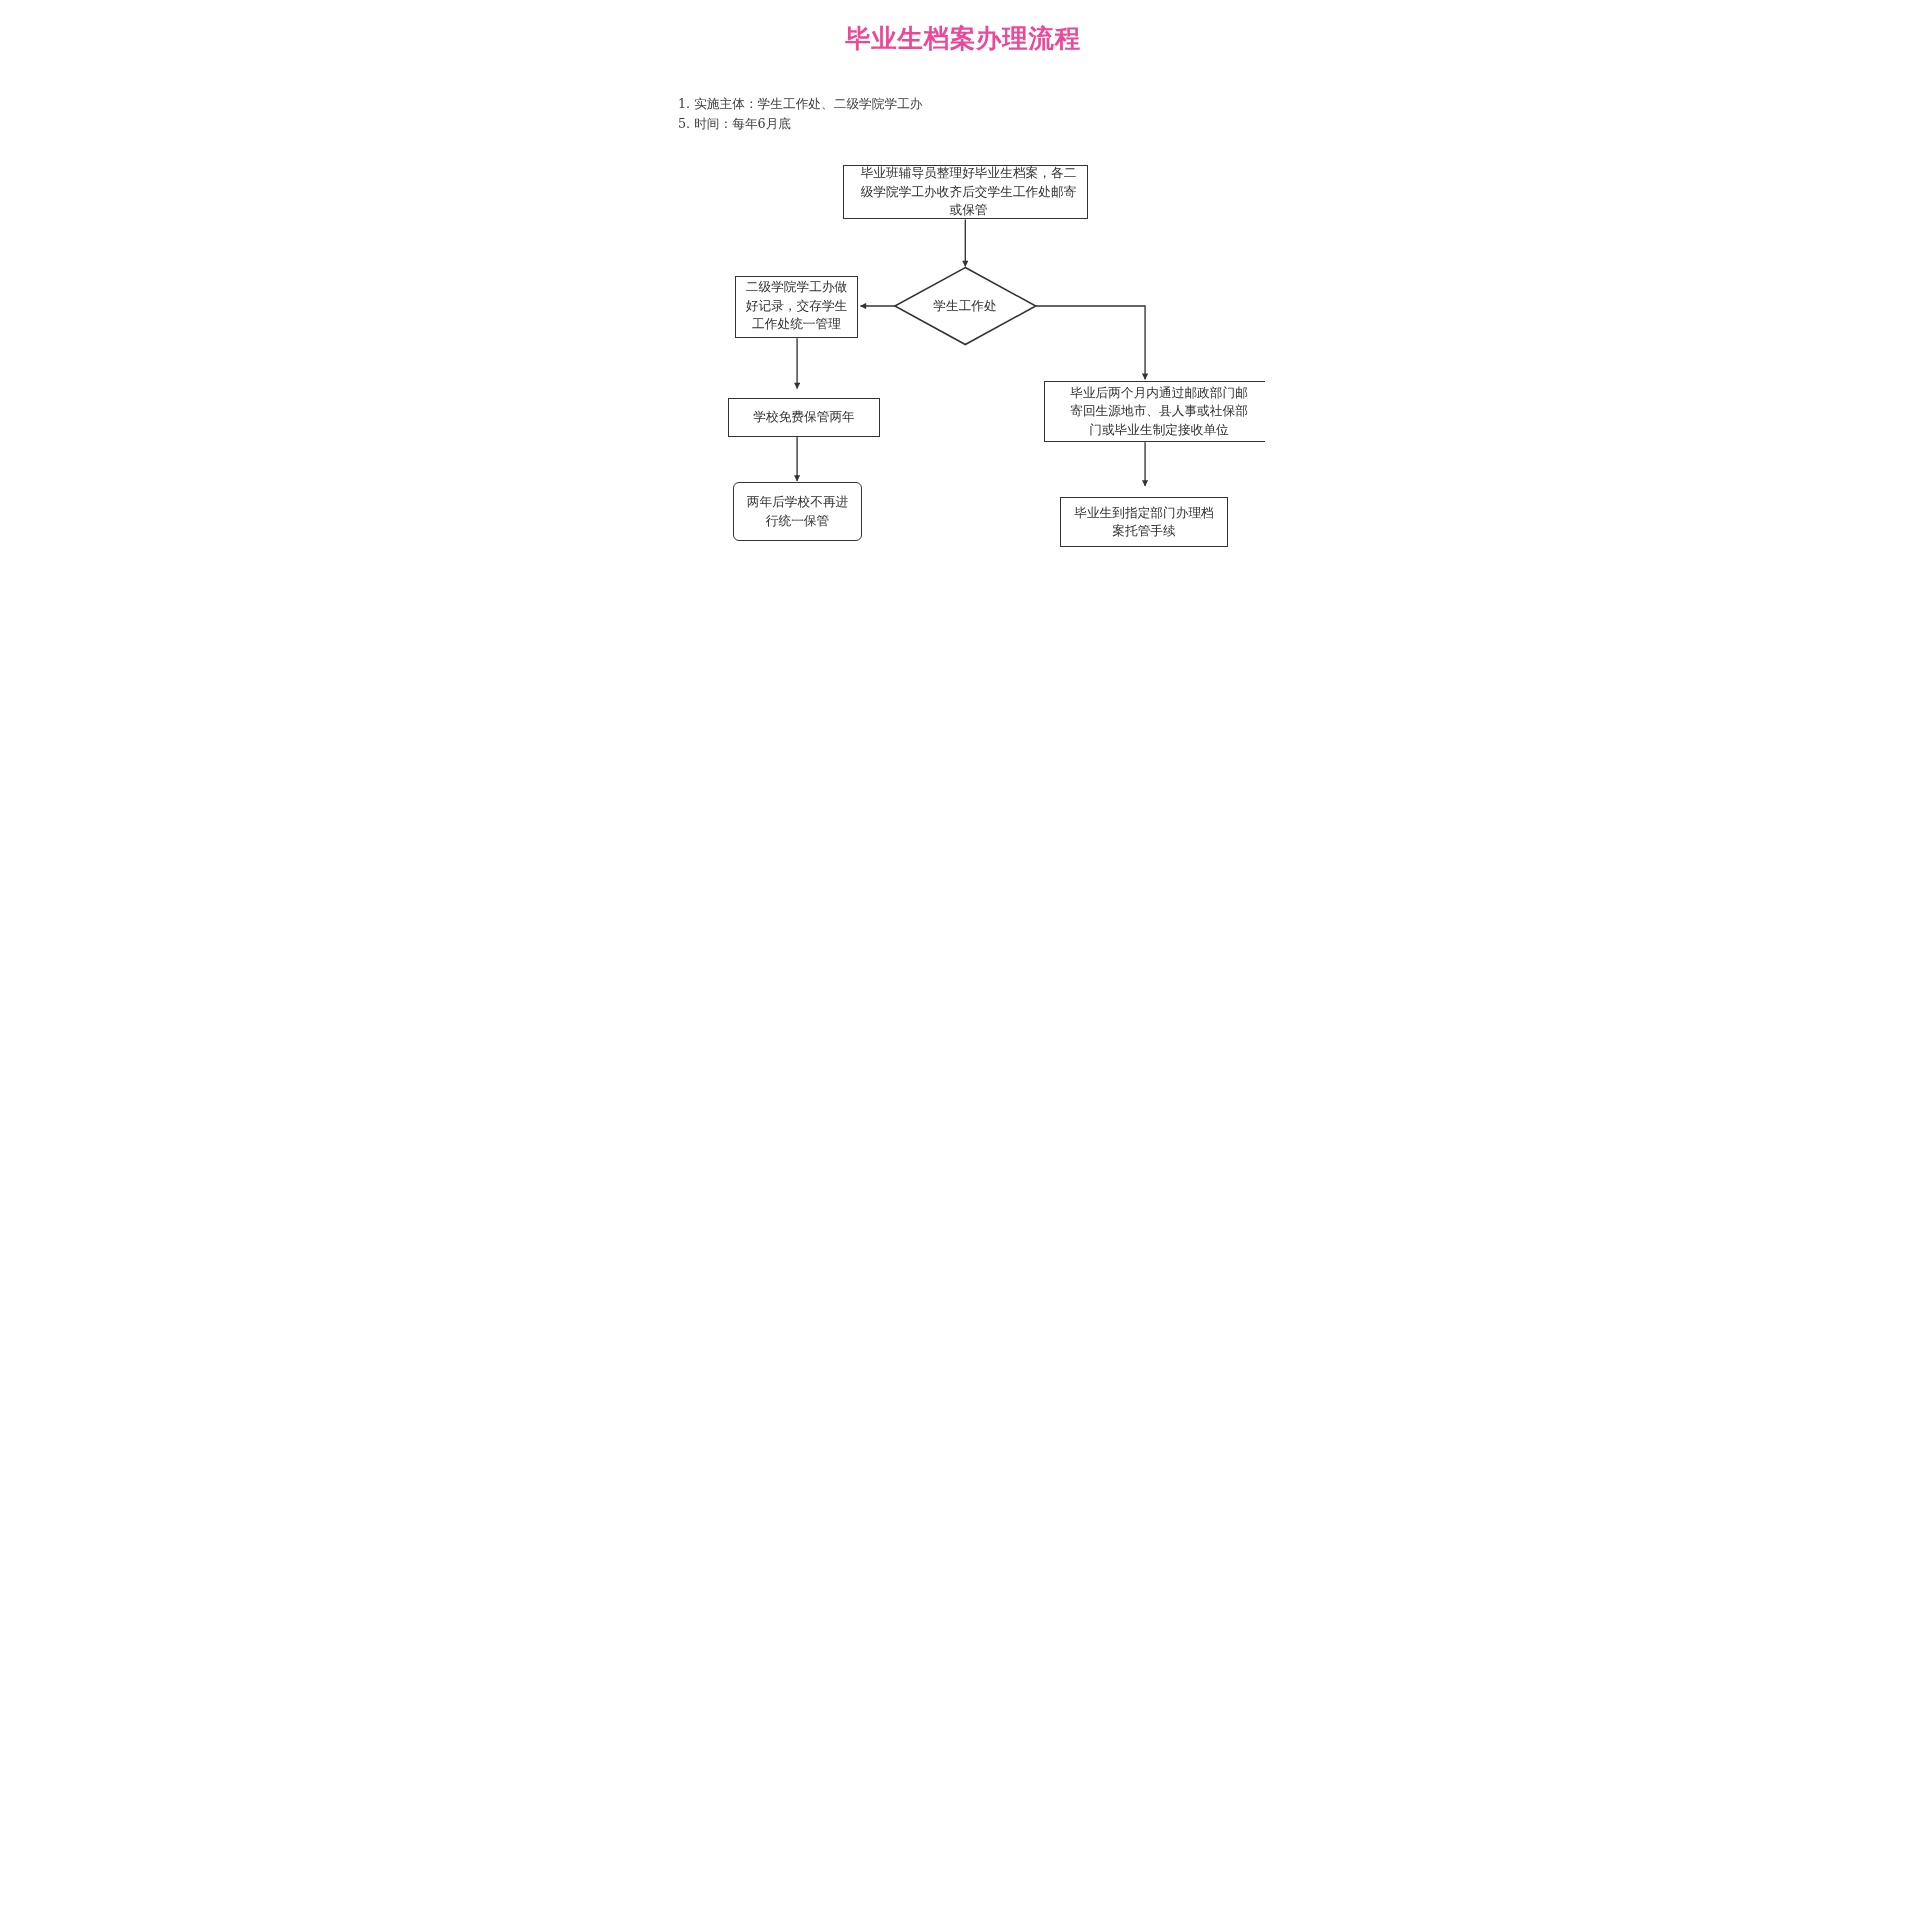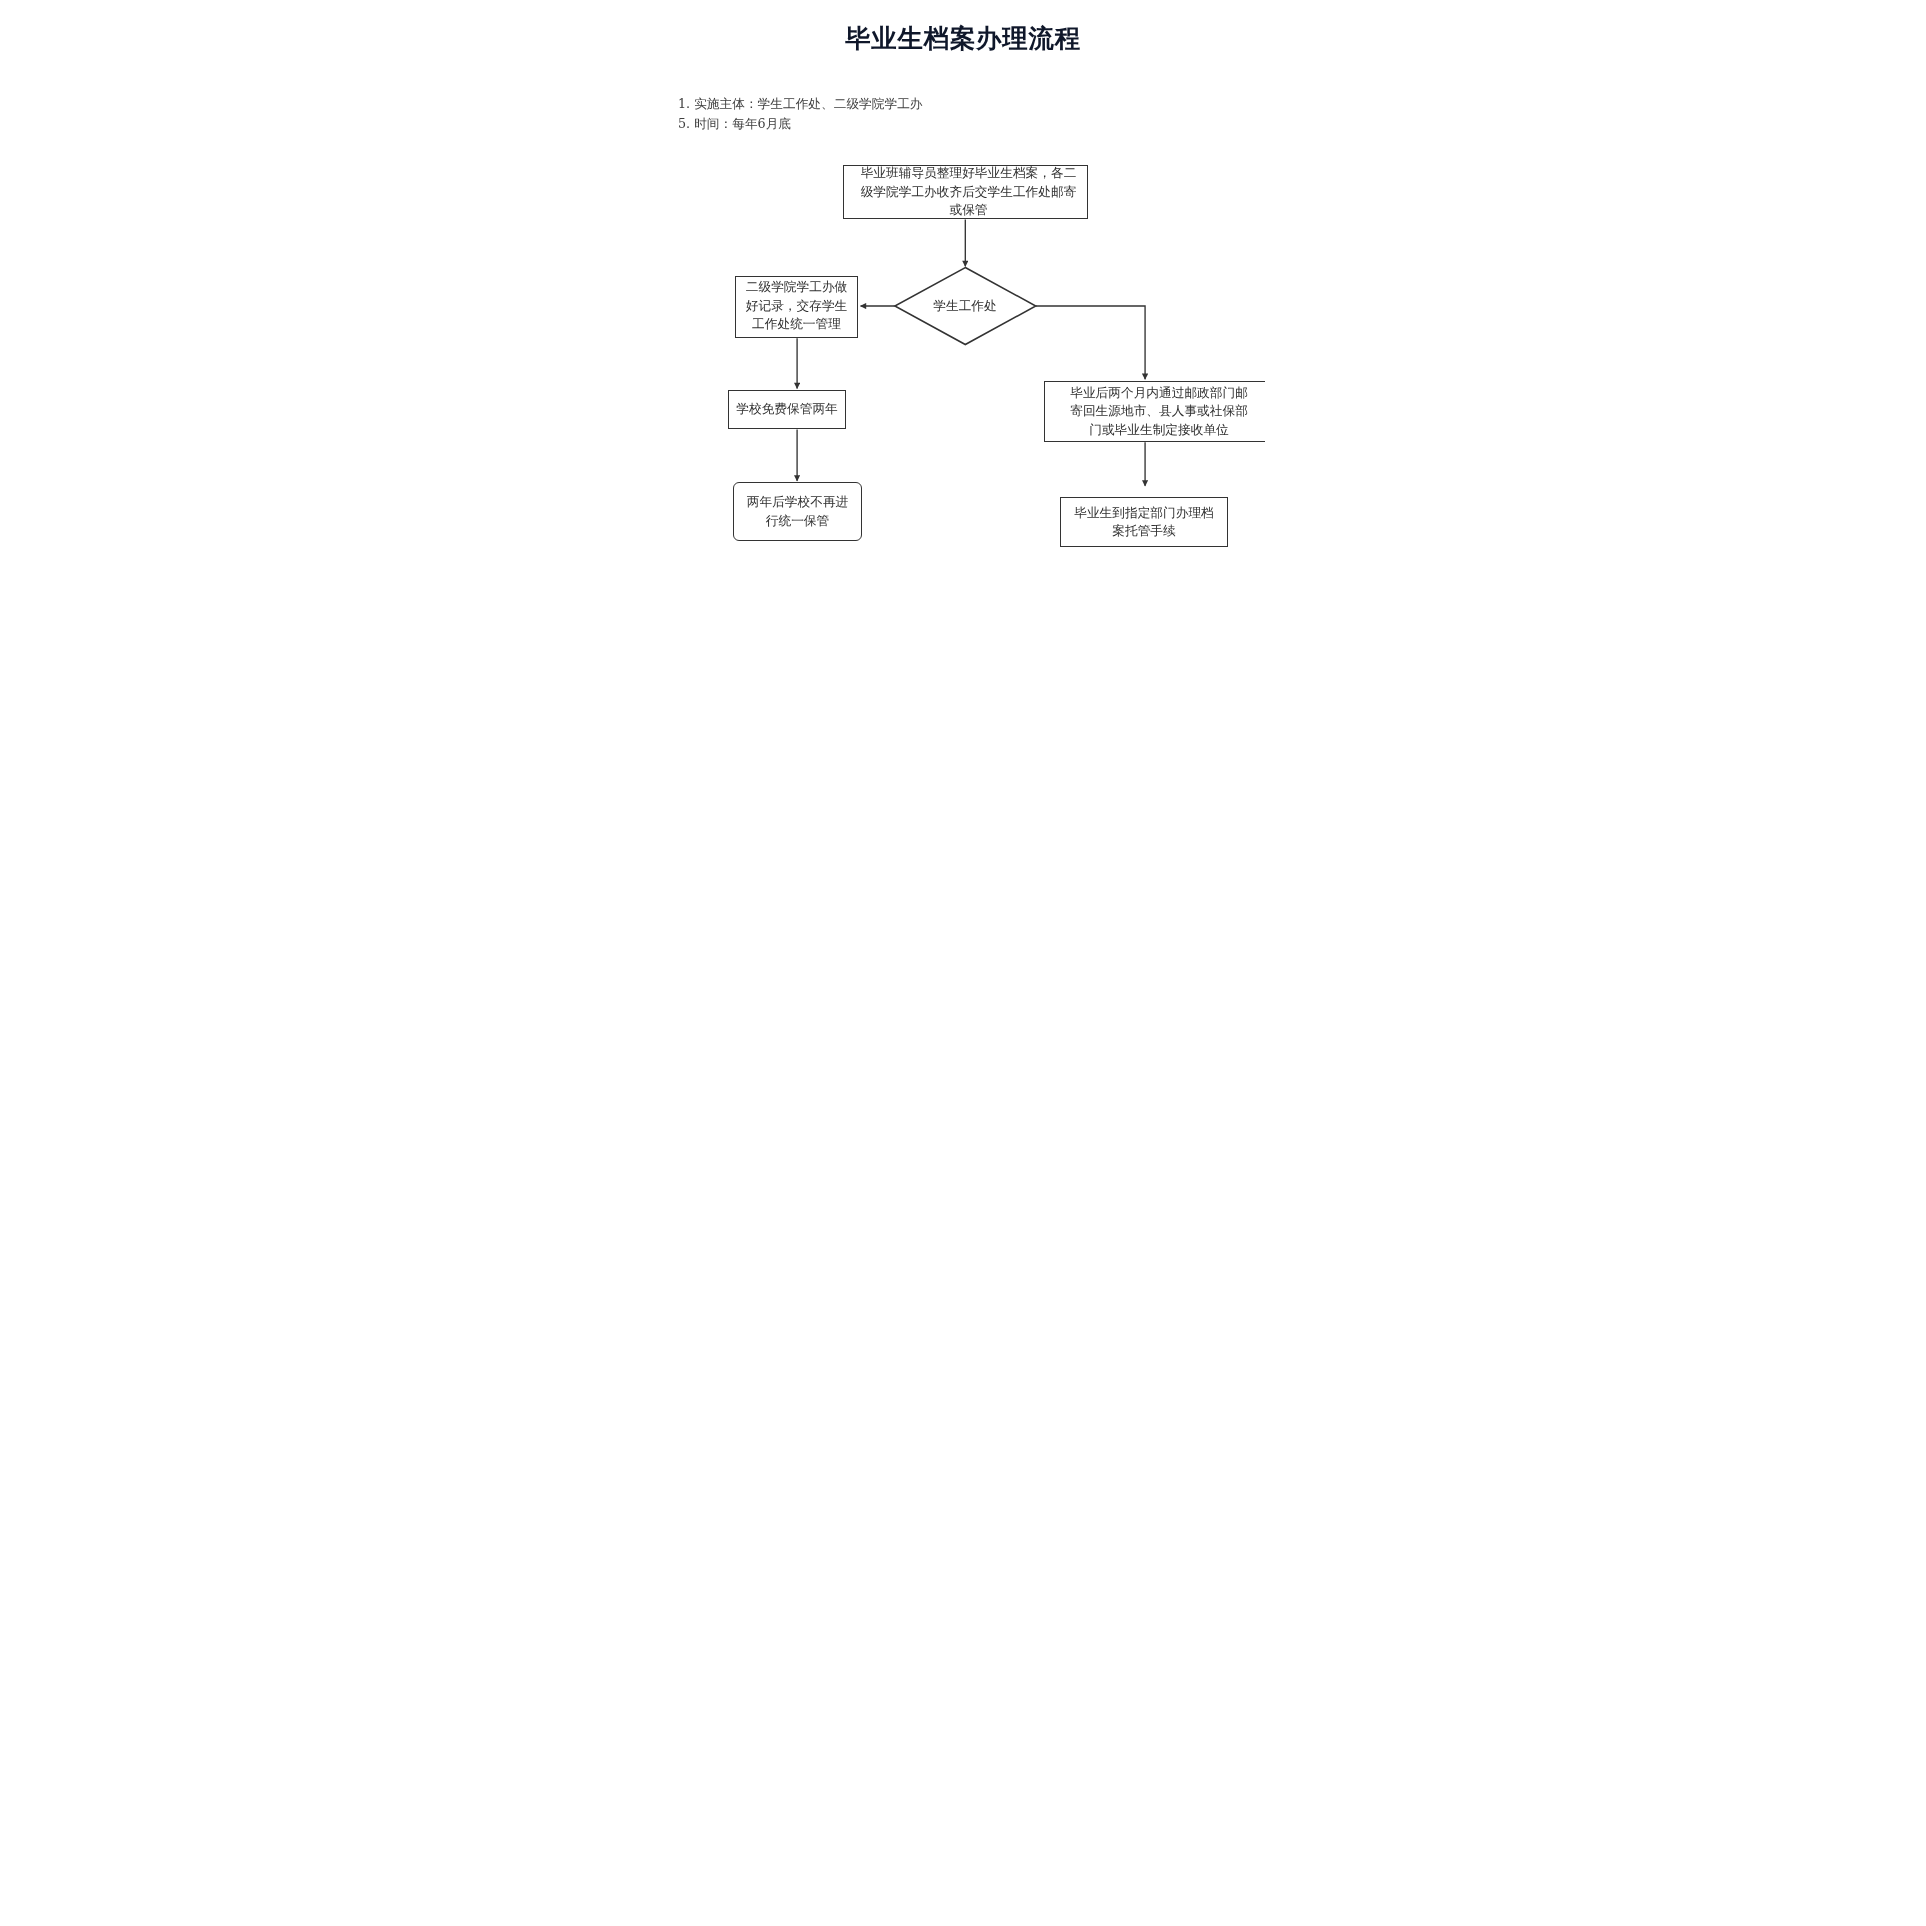--- a/index.html
+++ b/index.html
@@ -20,21 +20,21 @@
   .page-title {
     position: absolute;
     left: 0;
     top: 26px;
     width: 100%;
     text-align: center;
     font-size: 25.4px;
     font-weight: bold;
     letter-spacing: 0.8px;
     line-height: 1;
-    color: #0f172a;
+    color: #ec4899;
   }
   .notes {
     position: absolute;
     left: 17px;
     top: 94px;
     font-size: 12.7px;
     line-height: 1.6;
     color: #404040;
   }
   .note-line { white-space: pre; }
@@ -54,21 +54,21 @@
     justify-content: center;
     text-align: center;
     font-size: 12.7px;
     line-height: 1.45;
     color: #2f2f2f;
     white-space: pre-line;
     box-sizing: border-box;
   }
   .node-start  { left: 182px;  top: 165px;  width: 245px; height: 54px; padding-left: 6px; }
   .node-left1  { left: 74px;  top: 276px;  width: 123px; height: 62px; font-family: Liberation Mono, monospace; }
-  .node-left2  { left: 67px;  top: 390px; width: 118px; height: 39px; }
+  .node-left2  { left: 67px;  top: 398px; width: 152px; height: 39px; }
   .node-left3  { left: 72px;  top: 482px; width: 129px; height: 59px; border-radius: 6px; }
   .node-right1 { left: 383px;  top: 381px;  width: 230px; height: 61px; }
   .node-right2 { left: 399px; top: 497px; width: 168px; height: 50px; }
   .decision-label {
     position: absolute;
     left: 253px;
     top: 297px;
     width: 102px;
     text-align: center;
     font-size: 12.7px;

